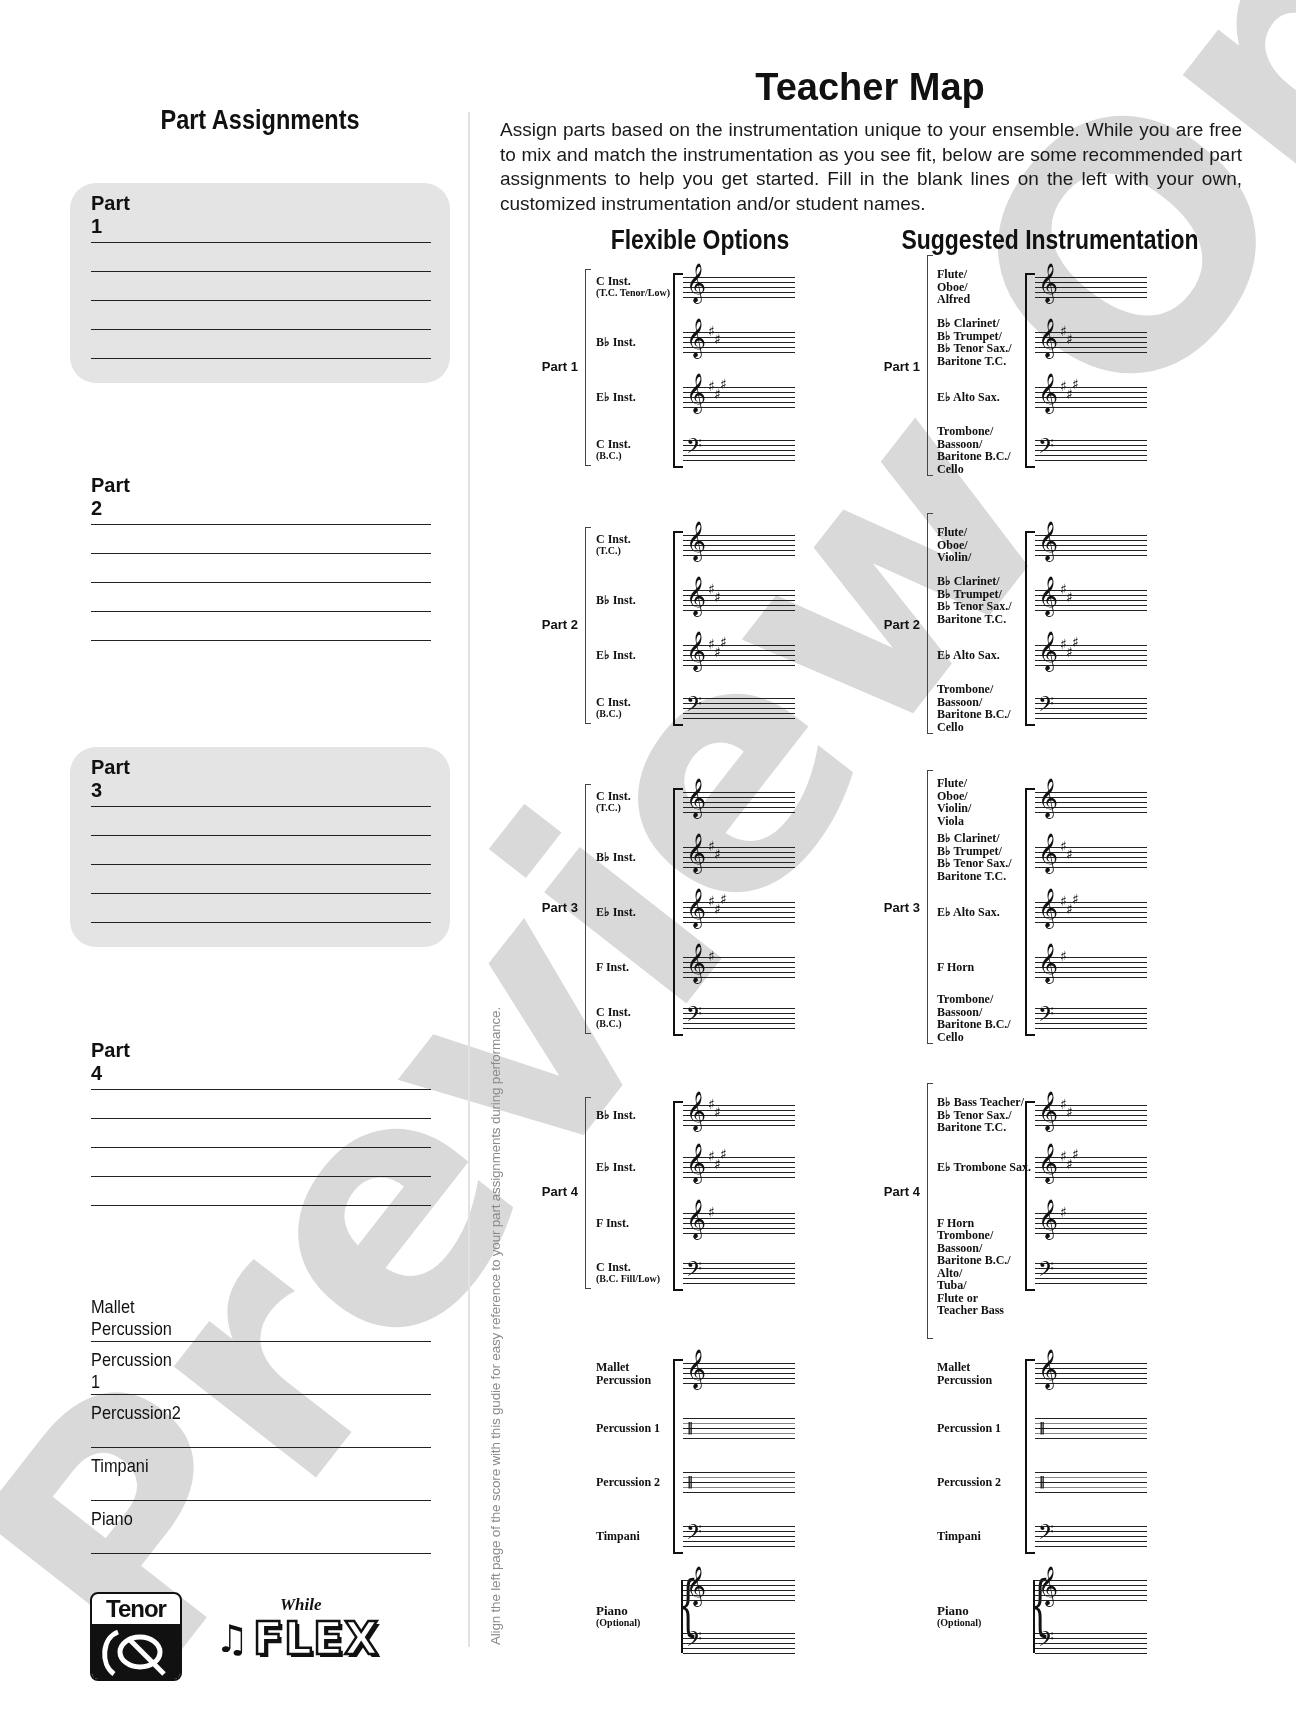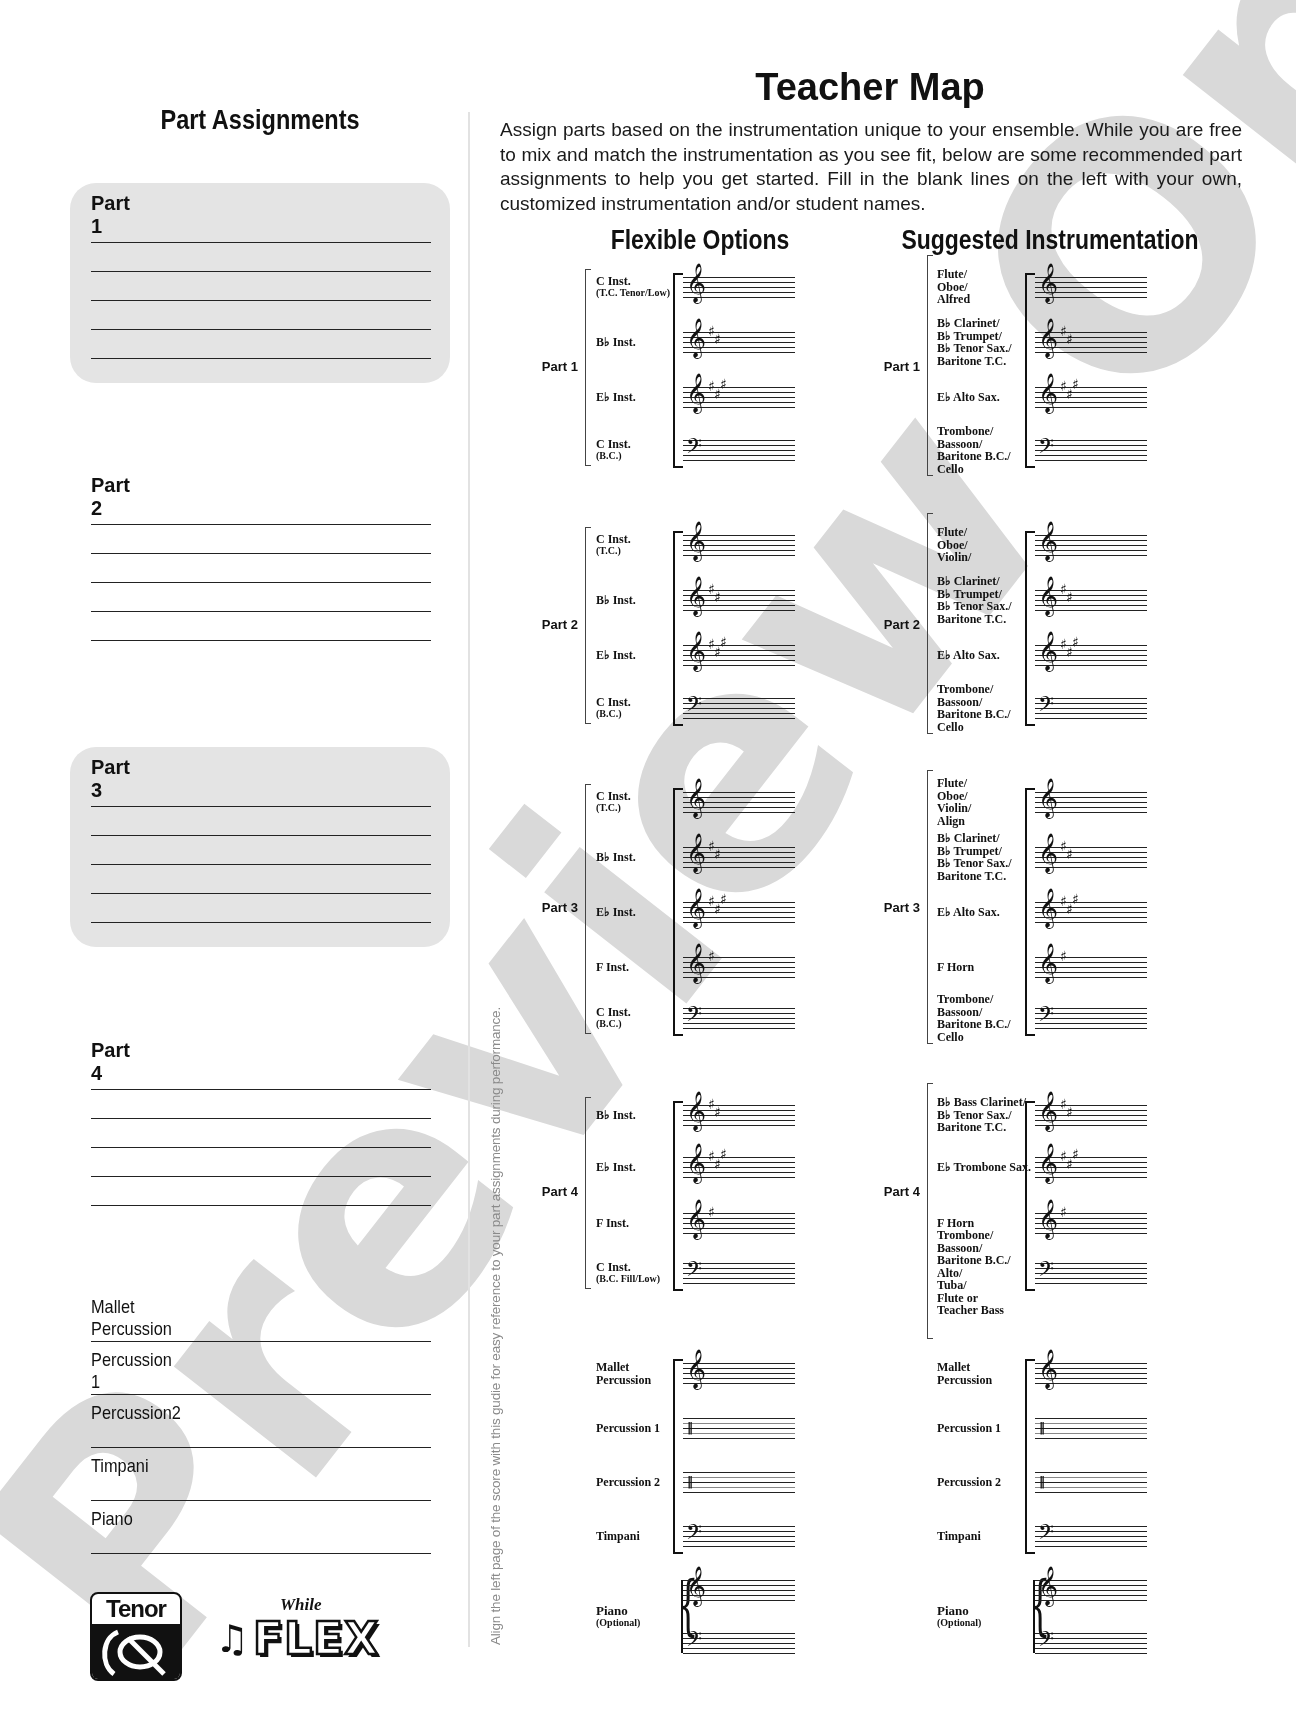--- a/index.html
+++ b/index.html
@@ -510,21 +510,21 @@
       <div class="ln" style="top: 20px;"></div>
       <span class="clef" style="left:3px;top:-4px;font-size:25px;">𝄢</span>
     </div>
     <div class="abs group-label" style="left:850px;top:900px;">Part 3</div>
     <div class="abs grp-bracket" style="left:927px;top:770px;height:272px;"></div>
     <div class="abs sys-bracket" style="left:1025px;top:788px;height:244px;"></div>
     <div class="abs inst" style="left:937px;top:777px;">
       <div>Flute/</div>
       <div>Oboe/</div>
       <div>Violin/</div>
-      <div>Align</div>
+      <div>Viola</div>
     </div>
     <div class="abs staff" style="left:1035px;top:792px;width:112px;">
       <div class="ln" style="top: 0px;"></div>
       <div class="ln" style="top: 5px;"></div>
       <div class="ln" style="top: 10px;"></div>
       <div class="ln" style="top: 15px;"></div>
       <div class="ln" style="top: 20px;"></div>
       <span class="clef" style="left:3px;top:-12px;font-size:34px;">𝄞</span>
     </div>
     <div class="abs inst" style="left:937px;top:832px;">
@@ -580,21 +580,21 @@
       <div class="ln" style="top: 5px;"></div>
       <div class="ln" style="top: 10px;"></div>
       <div class="ln" style="top: 15px;"></div>
       <div class="ln" style="top: 20px;"></div>
       <span class="clef" style="left:3px;top:-4px;font-size:25px;">𝄢</span>
     </div>
     <div class="abs group-label" style="left:850px;top:1184px;">Part 4</div>
     <div class="abs grp-bracket" style="left:927px;top:1083px;height:254px;"></div>
     <div class="abs sys-bracket" style="left:1025px;top:1101px;height:186px;"></div>
     <div class="abs inst" style="left:937px;top:1096.25px;">
-      <div>B♭ Bass Clarinet/</div>
+      <div>B♭ Bass Teacher/</div>
       <div>B♭ Tenor Sax./</div>
       <div>Baritone T.C.</div>
     </div>
     <div class="abs staff" style="left:1035px;top:1105px;width:112px;">
       <div class="ln" style="top: 0px;"></div>
       <div class="ln" style="top: 5px;"></div>
       <div class="ln" style="top: 10px;"></div>
       <div class="ln" style="top: 15px;"></div>
       <div class="ln" style="top: 20px;"></div>
       <span class="clef" style="left:3px;top:-12px;font-size:34px;">𝄞</span>

